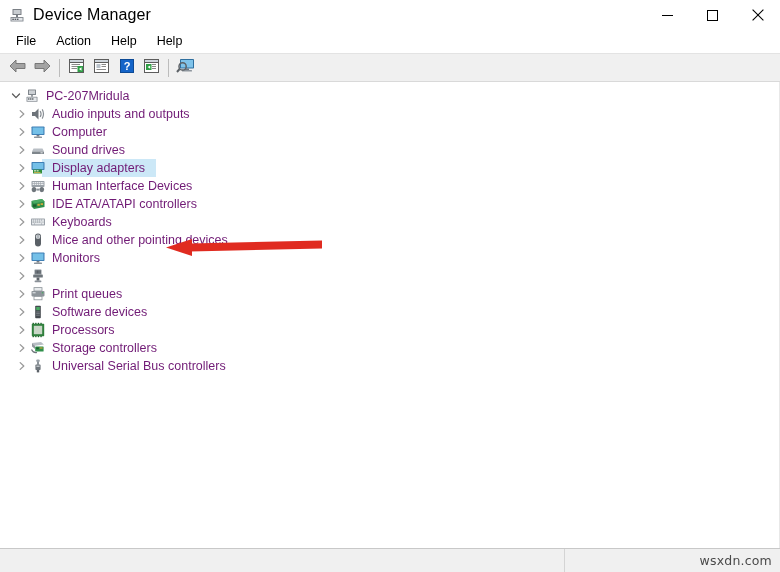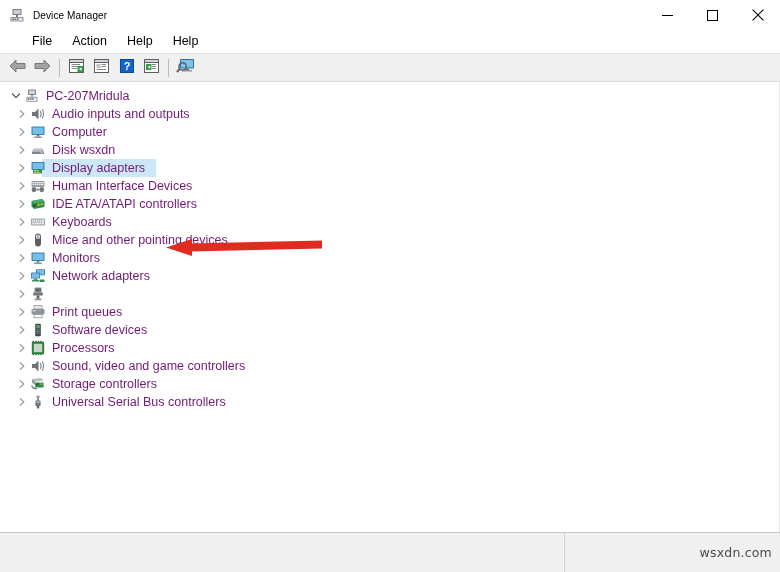--- a/index.html
+++ b/index.html
@@ -39,21 +39,21 @@
     padding-left: 9px;
     gap: 8px;
   }
   .title-icon {
     width: 16px;
     height: 16px;
     position: relative;
     display: block;
   }
   #app-title {
-    font-size: 10px;
+    font-size: 16px;
     color: #000000;
     letter-spacing: 0.1px;
     white-space: nowrap;
   }
   #win-controls {
     position: absolute;
     right: 0;
     top: 0;
     height: 30px;
     display: flex;
@@ -71,21 +71,21 @@
   }
   .win-btn svg { display: block; }
 
   
   #menubar {
     height: 23px;
     min-height: 23px;
     background: #ffffff;
     display: flex;
     align-items: center;
-    padding-left: 22px;
+    padding-left: 6px;
     border-bottom: 1px solid #e3e3e3;
   }
   .menu-item {
     font-size: 12.5px;
     color: #000000;
     padding: 2px 10px 3px 10px;
     white-space: nowrap;
     cursor: default;
   }
 
@@ -180,21 +180,21 @@
     left: 166px;
     top: 154px;
     width: 156px;
     height: 24px;
     pointer-events: none;
     z-index: 5;
   }
 
   
   #statusbar {
-    height: 40px;
+    height: 24px;
     min-height: 24px;
     background: #f0f0f0;
     border-top: 1px solid #c8c8c8;
     box-sizing: border-box;
     display: flex;
     align-items: stretch;
     position: relative;
   }
   #status-pane-1 {
     flex: 0 0 558px;
@@ -419,21 +419,21 @@
               <path d="M3.2 1.6 L6.8 5 L3.2 8.4" fill="none" stroke="#9a9a9a" stroke-width="1.3" stroke-linecap="round" stroke-linejoin="round"></path>
             </svg>
         </span>
         <span class="row-icon">
           <svg width="16" height="16" viewBox="0 0 16 16">
             <path d="M2 9.5 L3.5 6.5 L12.5 6.5 L14 9.5 Z" fill="#b9bfc5"></path>
             <rect x="2" y="9.5" width="12" height="2.6" rx="0.7" fill="#7e858b"></rect>
             <rect x="10.5" y="10.2" width="2.2" height="1.2" fill="#d6dadd"></rect>
           </svg>
         </span>
-        <span class="row-label">Disk wsxdn</span>
+        <span class="row-label">Sound drives</span>
       </div>
 
       <div class="row child selected">
         <span class="sel-bg" style="width:114px;"></span>
         <span class="chev">
           <svg width="10" height="10" viewBox="0 0 10 10">
               <path d="M3.2 1.6 L6.8 5 L3.2 8.4" fill="none" stroke="#9a9a9a" stroke-width="1.3" stroke-linecap="round" stroke-linejoin="round"></path>
             </svg>
         </span>
         <span class="row-icon">
@@ -553,39 +553,20 @@
           <svg width="16" height="16" viewBox="0 0 16 16">
             <rect x="1.5" y="2.5" width="13" height="8.5" rx="0.7" fill="#3f7fb5"></rect>
             <rect x="2.6" y="3.5" width="10.8" height="6.5" fill="#74c0e8"></rect>
             <rect x="6.6" y="11" width="2.8" height="1.6" fill="#767d84"></rect>
             <rect x="4" y="12.5" width="8" height="1.5" rx="0.6" fill="#8d959d"></rect>
           </svg>
         </span>
         <span class="row-label">Monitors</span>
       </div>
 
-      <div class="row child">
-        <span class="chev">
-          <svg width="10" height="10" viewBox="0 0 10 10">
-              <path d="M3.2 1.6 L6.8 5 L3.2 8.4" fill="none" stroke="#9a9a9a" stroke-width="1.3" stroke-linecap="round" stroke-linejoin="round"></path>
-            </svg>
-        </span>
-        <span class="row-icon">
-          <svg width="16" height="16" viewBox="0 0 16 16">
-            <rect x="6" y="1.2" width="9" height="6" rx="0.6" fill="#3f7fb5"></rect>
-            <rect x="6.9" y="2" width="7.2" height="4.4" fill="#74c0e8"></rect>
-            <rect x="1" y="4.6" width="9" height="6" rx="0.6" fill="#3f7fb5"></rect>
-            <rect x="1.9" y="5.4" width="7.2" height="4.4" fill="#74c0e8"></rect>
-            <rect x="3.6" y="10.6" width="3.8" height="1.4" fill="#767d84"></rect>
-            <rect x="2" y="12" width="7" height="1.4" rx="0.5" fill="#2f8f4a"></rect>
-            <rect x="9.5" y="11.4" width="5" height="2.6" rx="0.5" fill="#2f8f4a"></rect>
-          </svg>
-        </span>
-        <span class="row-label">Network adapters</span>
-      </div>
 
       <div class="row child">
         <span class="chev">
           <svg width="10" height="10" viewBox="0 0 10 10">
               <path d="M3.2 1.6 L6.8 5 L3.2 8.4" fill="none" stroke="#9a9a9a" stroke-width="1.3" stroke-linecap="round" stroke-linejoin="round"></path>
             </svg>
         </span>
         <span class="row-icon">
           <svg width="16" height="16" viewBox="0 0 16 16">
             <rect x="4.5" y="1.5" width="7" height="5" rx="0.6" fill="#8a9198"></rect>
@@ -656,35 +637,20 @@
               <rect x="2.6" y="14" width="1.3" height="1.2"></rect>
                 <rect x="5.2" y="14" width="1.3" height="1.2"></rect>
               <rect x="7.8" y="14" width="1.3" height="1.2"></rect>
                 <rect x="10.4" y="14" width="1.3" height="1.2"></rect>
             </g>
           </svg>
         </span>
         <span class="row-label">Processors</span>
       </div>
 
-      <div class="row child">
-        <span class="chev">
-          <svg width="10" height="10" viewBox="0 0 10 10">
-              <path d="M3.2 1.6 L6.8 5 L3.2 8.4" fill="none" stroke="#9a9a9a" stroke-width="1.3" stroke-linecap="round" stroke-linejoin="round"></path>
-            </svg>
-        </span>
-        <span class="row-icon">
-          <svg width="16" height="16" viewBox="0 0 16 16">
-            <path d="M2 6 L5 6 L8.5 2.5 L8.5 13.5 L5 10 L2 10 Z" fill="#6e747a"></path>
-            <path d="M10.2 5 Q12 8 10.2 11" fill="none" stroke="#8a9096" stroke-width="1.2"></path>
-            <path d="M12.2 3.4 Q14.8 8 12.2 12.6" fill="none" stroke="#8a9096" stroke-width="1.2"></path>
-          </svg>
-        </span>
-        <span class="row-label">Sound, video and game controllers</span>
-      </div>
 
       <div class="row child">
         <span class="chev">
           <svg width="10" height="10" viewBox="0 0 10 10">
               <path d="M3.2 1.6 L6.8 5 L3.2 8.4" fill="none" stroke="#9a9a9a" stroke-width="1.3" stroke-linecap="round" stroke-linejoin="round"></path>
             </svg>
         </span>
         <span class="row-icon">
           <svg width="16" height="16" viewBox="0 0 16 16">
             <path d="M2 3 L11 2 L14 4.5 L5 5.8 Z" fill="#b8bec4"></path>

